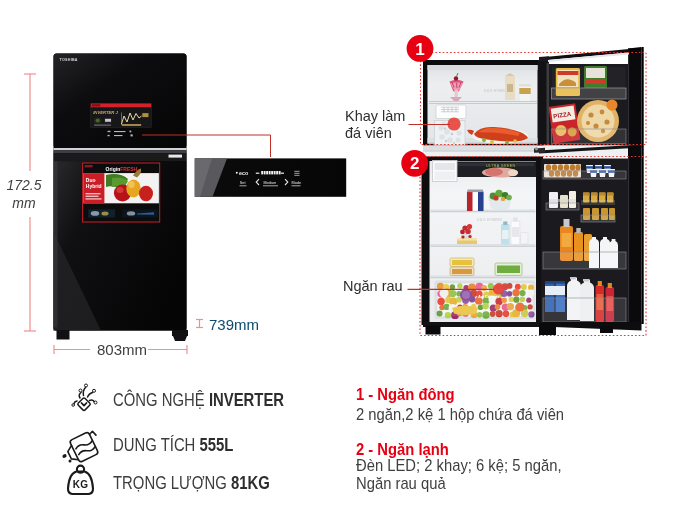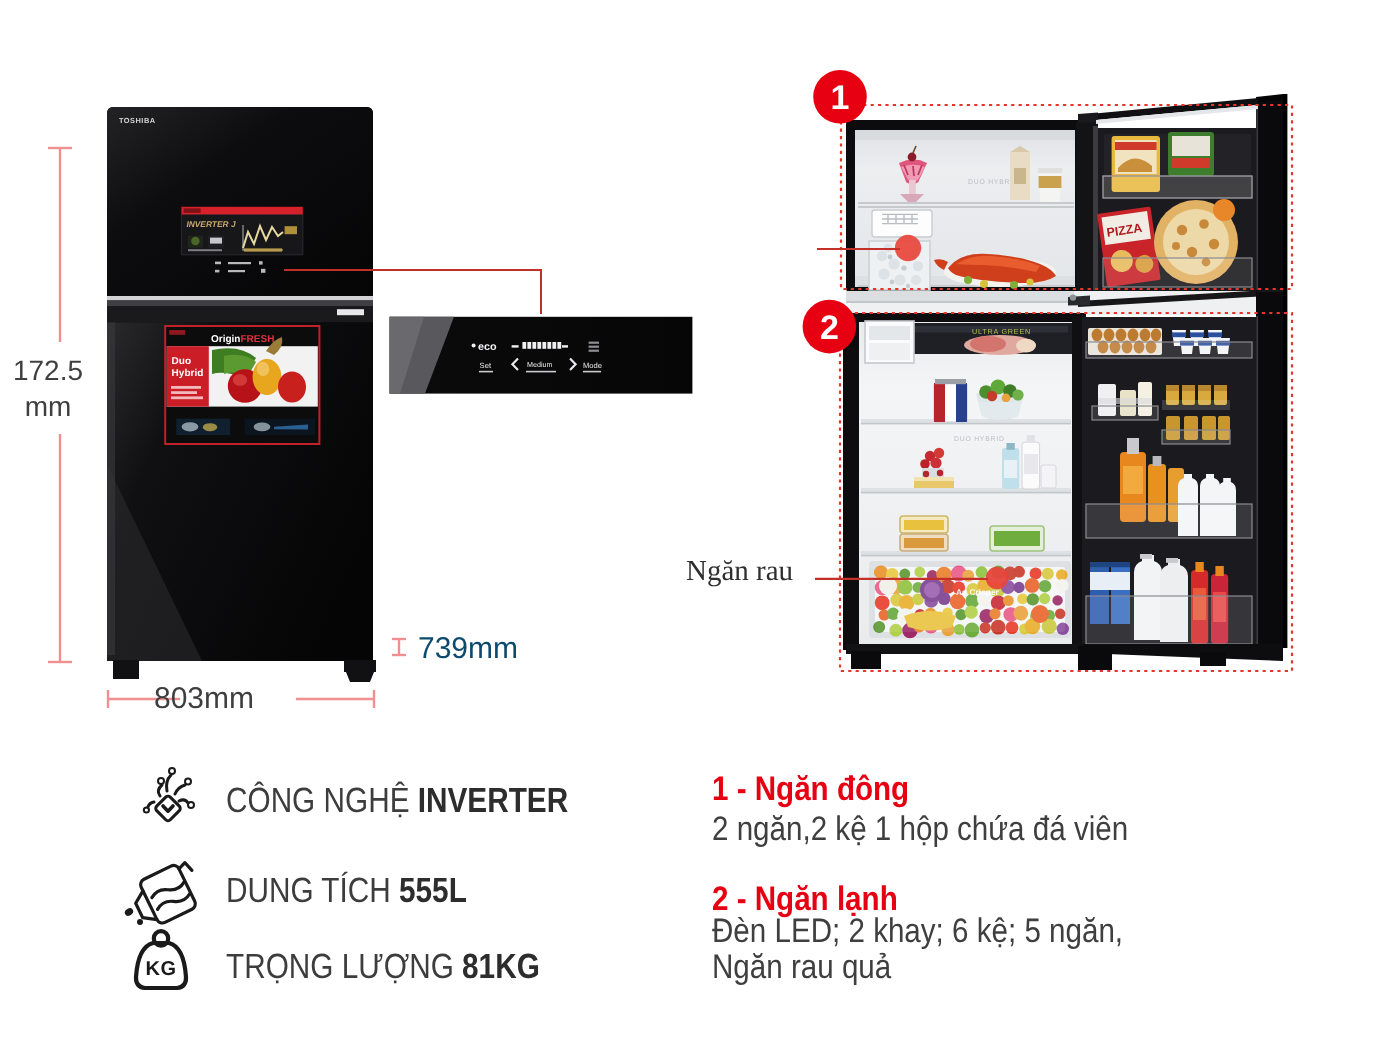--- a/index.html
+++ b/index.html
@@ -662,28 +662,29 @@
   <g>
     <circle cx="414.7" cy="163.3" r="13.4" fill="#e60012"></circle>
     <text x="414.7" y="169.4" font-size="17" font-weight="bold" fill="#fff" text-anchor="middle">2</text>
   </g>
 
   <line x1="408.5" y1="124.5" x2="450" y2="124.5" stroke="#c23028" stroke-width="1.1"></line>
 
   <line x1="407.5" y1="289.4" x2="494" y2="289.4" stroke="#c23028" stroke-width="1.1"></line>
 </svg>
 
-<div class="abs" style="left:2px;top:176px;width:44px;text-align:center;font-size:14px;line-height:18px;color:#3f3f3f;">172.5<br>mm</div>
-
-<div class="abs" style="left:77px;top:340.5px;font-size:15px;color:#3f3f3f;">803mm</div>
+<div class="abs" style="left:2px;top:176px;width:44px;text-align:center;font-size:14px;line-height:18px;color:#3f3f3f;font-style:italic;">172.5<br>mm</div>
+
+<div class="abs" style="left:97px;top:340.5px;font-size:15px;color:#3f3f3f;">803mm</div>
 
 <div class="abs" style="left:209px;top:315.5px;font-size:15px;color:#0c4a6e;">739mm</div>
 
-
-<div class="abs" style="left:343px;top:278.2px;font-size:14.5px;color:#2f2f2f;font-family:Liberation Serif, serif;">Ngăn rau</div>
+<div class="abs" style="left:345px;top:107.5px;font-size:14.5px;line-height:17px;color:#2f2f2f;">Khay làm<br>đá viên</div>
+
+<div class="abs" style="left:343px;top:278.2px;font-size:14.5px;color:#2f2f2f;">Ngăn rau</div>
 
 <svg class="abs" style="left:71px;top:381px" width="30" height="34" viewBox="0 0 30 34">
   <g stroke="#1a1a1a" stroke-width="1.5" fill="none" stroke-linecap="round" stroke-linejoin="round">
     <rect x="8.2" y="18.4" width="9.6" height="9.6" rx="1.6" transform="rotate(-45 13 23.2)"></rect>
     <path d="M10.5,22 l2.5,2.6 l2.5,-2.6" stroke-width="1.8"></path>
     <path d="M9,17 q-2,-3 1,-5.5"></path>
     <path d="M12.5,14.5 q-1,-5 2,-8"></path>
     <path d="M16.5,16 q1.5,-3.5 5,-4.5"></path>
     <path d="M18.5,19.5 q3,-1.5 4.5,1"></path>
     <path d="M6,20 q-2.5,0.5 -3,2.5"></path>

